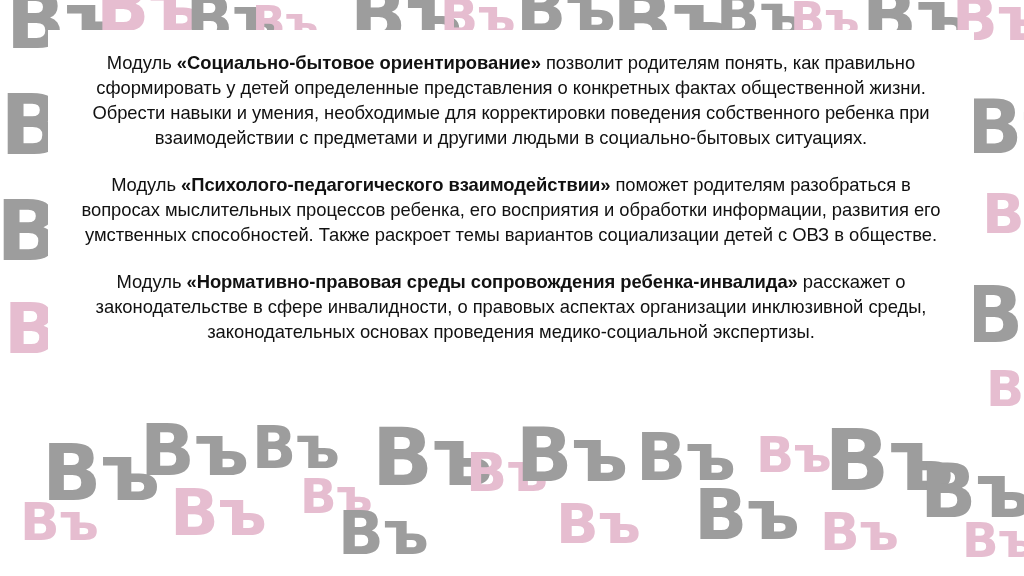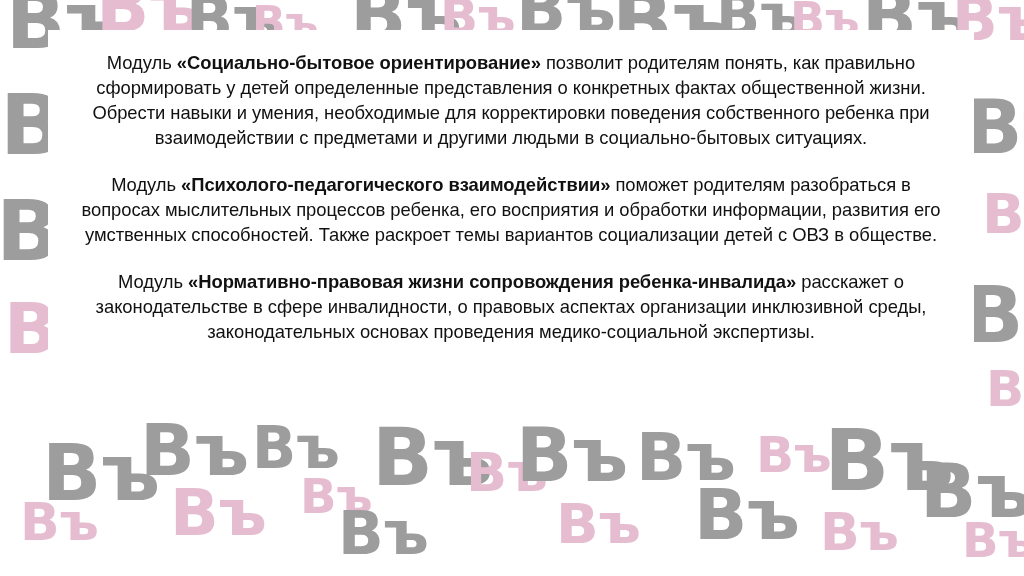--- a/index.html
+++ b/index.html
@@ -114,17 +114,17 @@
 
     <p class="para">
       <span>Модуль </span><span class="bold">«Социально-бытовое ориентирование»</span><span> позволит родителям понять, как правильно сформировать у детей определенные представления о конкретных фактах общественной жизни. Обрести навыки и умения, необходимые для корректировки поведения собственного ребенка при взаимодействии с предметами и другими людьми в социально-бытовых ситуациях.</span>
     </p>
 
     <p class="para">
       <span>Модуль </span><span class="bold">«Психолого-педагогического взаимодействии»</span><span> поможет родителям разобраться в вопросах мыслительных процессов ребенка, его восприятия и обработки информации, развития его умственных способностей. Также раскроет темы вариантов социализации детей с ОВЗ в обществе.</span>
     </p>
 
     <p class="para">
-      <span>Модуль </span><span class="bold">«Нормативно-правовая жизни сопровождения ребенка-инвалида»</span><span> расскажет о законодательстве в сфере инвалидности, о правовых аспектах организации инклюзивной среды, законодательных основах проведения медико-социальной экспертизы.</span>
+      <span>Модуль </span><span class="bold">«Нормативно-правовая среды сопровождения ребенка-инвалида»</span><span> расскажет о законодательстве в сфере инвалидности, о правовых аспектах организации инклюзивной среды, законодательных основах проведения медико-социальной экспертизы.</span>
     </p>
 
   </div>
 </div>
 
 </body></html>

